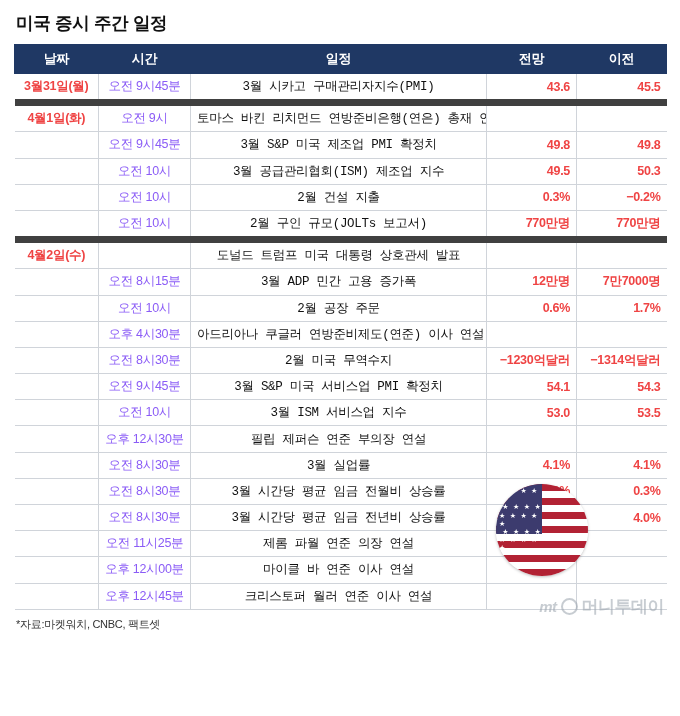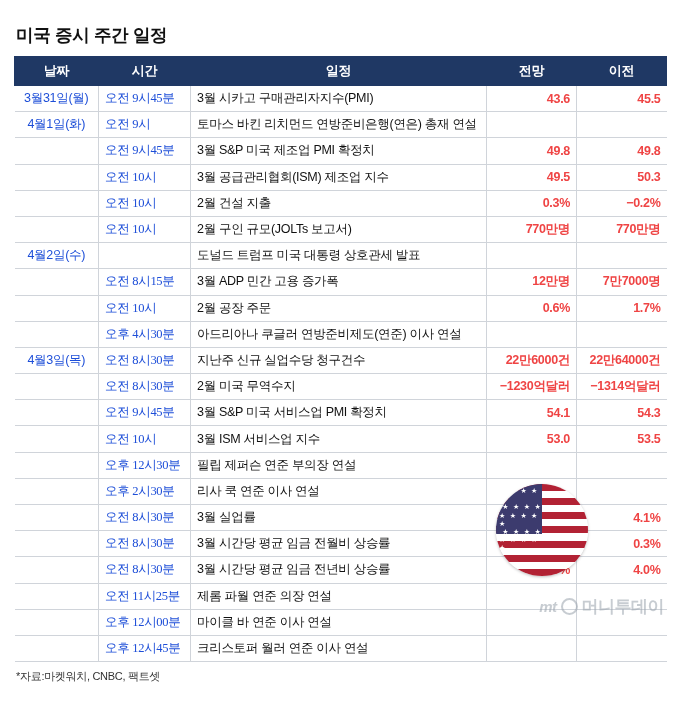--- a/index.html
+++ b/index.html
@@ -13,21 +13,21 @@
     font-family: "Liberation Sans", sans-serif;
     color: #000000;
     overflow: hidden;
     position: relative;
   }
   .page {
     position: relative;
     width: 680px;
     height: 628px;
     box-sizing: border-box;
-    padding: 12px 14px;
+    padding: 0 14px;
   }
   .title {
     font-size: 17.5px;
     font-weight: bold;
     letter-spacing: -0.3px;
     padding: 11px 0 9px 2px;
     color: #111111;
   }
   table.schedule {
     width: 652px;
@@ -54,43 +54,43 @@
     overflow: hidden;
     background: transparent;
   }
   .col-date   { width: 84px; }
   .col-time   { width: 92px; }
   .col-event  { width: 296px; }
   .col-fcst   { width: 90px; }
   .col-prev   { width: 90px; }
 
   td.date {
-    color: #1d4ed8;
-    font-weight: normal;
+    color: #ef4444;
+    font-weight: bold;
     text-align: center;
     font-size: 12.5px;
   }
   td.time {
-    text-align: left;
-    color: #1d4ed8;
-    font-family: Liberation Serif, serif;
+    text-align: center;
+    color: #8b5cf6;
   }
   td.event {
-    text-align: left;
+    text-align: center;
     color: #111111;
     padding-left: 8px;
+    font-family: Liberation Mono, monospace;
   }
   td.num {
     text-align: right;
     font-weight: bold;
     padding-right: 10px;
     color: #ef4444;
   }
   tr.group-start td {
-    border-top: 1px solid #404040;
+    border-top: 7px solid #404040;
   }
   tr.first-row td {
     border-top: none;
   }
   .vsep-left  { border-left: 1px solid #d0d4da; }
 
   .footer {
     margin-top: 7px;
     font-size: 11px;
     color: #333333;
@@ -254,27 +254,20 @@
           <td class="num vsep-left">0.6%</td>
           <td class="num vsep-left">1.7%</td>
         </tr>
         <tr class="">
           <td class="date"></td>
           <td class="time vsep-left">오후 4시30분</td>
           <td class="event vsep-left">아드리아나 쿠글러 연방준비제도(연준) 이사 연설</td>
           <td class="num vsep-left"></td>
           <td class="num vsep-left"></td>
         </tr>
-        <tr class="group-start">
-          <td class="date">4월3일(목)</td>
-          <td class="time vsep-left">오전 8시30분</td>
-          <td class="event vsep-left">지난주 신규 실업수당 청구건수</td>
-          <td class="num vsep-left">22만6000건</td>
-          <td class="num vsep-left">22만64000건</td>
-        </tr>
         <tr class="">
           <td class="date"></td>
           <td class="time vsep-left">오전 8시30분</td>
           <td class="event vsep-left">2월 미국 무역수지</td>
           <td class="num vsep-left">−1230억달러</td>
           <td class="num vsep-left">−1314억달러</td>
         </tr>
         <tr class="">
           <td class="date"></td>
           <td class="time vsep-left">오전 9시45분</td>
@@ -286,27 +279,20 @@
           <td class="date"></td>
           <td class="time vsep-left">오전 10시</td>
           <td class="event vsep-left">3월 ISM 서비스업 지수</td>
           <td class="num vsep-left">53.0</td>
           <td class="num vsep-left">53.5</td>
         </tr>
         <tr class="">
           <td class="date"></td>
           <td class="time vsep-left">오후 12시30분</td>
           <td class="event vsep-left">필립 제퍼슨 연준 부의장 연설</td>
-          <td class="num vsep-left"></td>
-          <td class="num vsep-left"></td>
-        </tr>
-        <tr class="">
-          <td class="date"></td>
-          <td class="time vsep-left">오후 2시30분</td>
-          <td class="event vsep-left">리사 쿡 연준 이사 연설</td>
           <td class="num vsep-left"></td>
           <td class="num vsep-left"></td>
         </tr>
         <tr class="">
           <td class="date"></td>
           <td class="time vsep-left">오전 8시30분</td>
           <td class="event vsep-left">3월 실업률</td>
           <td class="num vsep-left">4.1%</td>
           <td class="num vsep-left">4.1%</td>
         </tr>

